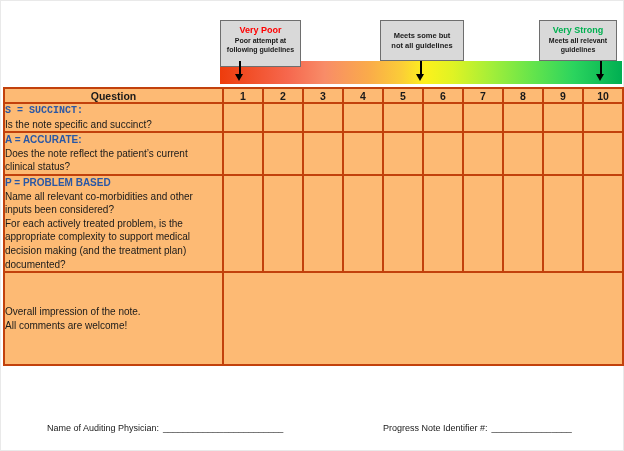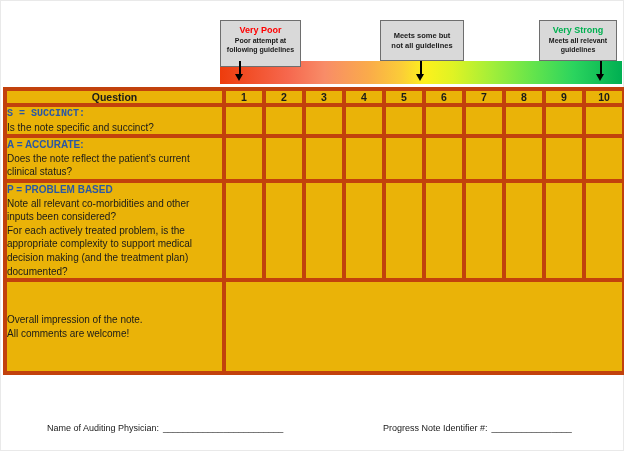--- a/index.html
+++ b/index.html
@@ -23,21 +23,21 @@
   .arrow-stem{margin:0 auto;width:2px;height:13px;background:#000;}
   .arrow-head{width:0;height:0;border-left:4.5px solid transparent;
               border-right:4.5px solid transparent;border-top:7px solid #000;}
   .arrow-low{left:235px;}
   .arrow-mid{left:416px;}
   .arrow-high{left:596px;}
 
   
   .grid{position:absolute;left:3px;top:87px;width:619px;border-collapse:collapse;
         table-layout:fixed;z-index:1;}
-  .grid th,.grid td{border:4px solid #c2410c;padding:0;background:#eab308;}
+  .grid th,.grid td{border:2px solid #c2410c;padding:0;background:#fdba74;}
   .grid th{font-size:10.5px;font-weight:bold;text-align:center;}
   .hdr-row{height:15px;}
   .row-s{height:28px;}
   .row-o{height:41px;}
   .row-a{height:41px;margin-left:7px;}
   .row-p{height:95px;}
   .row-overall{height:93px;}
   .qcell{vertical-align:top;text-align:left;padding:1px 3px 0 7px;
          font-size:10px;line-height:13.6px;overflow:hidden;}
   .qhead{font-weight:bold;white-space:nowrap;}
@@ -148,21 +148,21 @@
           <td class="score"></td>
       <td class="score"></td>
           <td class="score"></td>
       <td class="score"></td>
           <td class="score"></td>
     </tr>
 
     <tr class="row-p">
       <td class="qcell">
         <div class="qhead" style="color: rgb(42, 87, 165);">P = PROBLEM BASED</div>
-        <div class="qline">Note all relevant co-morbidities and other</div>
+        <div class="qline">Name all relevant co-morbidities and other</div>
         <div class="qline">inputs been considered?</div>
         <div class="qline">For each actively treated problem, is the</div>
         <div class="qline">appropriate complexity to support medical</div>
         <div class="qline">decision making (and the treatment plan)</div>
         <div class="qline">documented?</div>
       </td>
       <td class="score"></td>
           <td class="score"></td>
       <td class="score"></td>
           <td class="score"></td>

